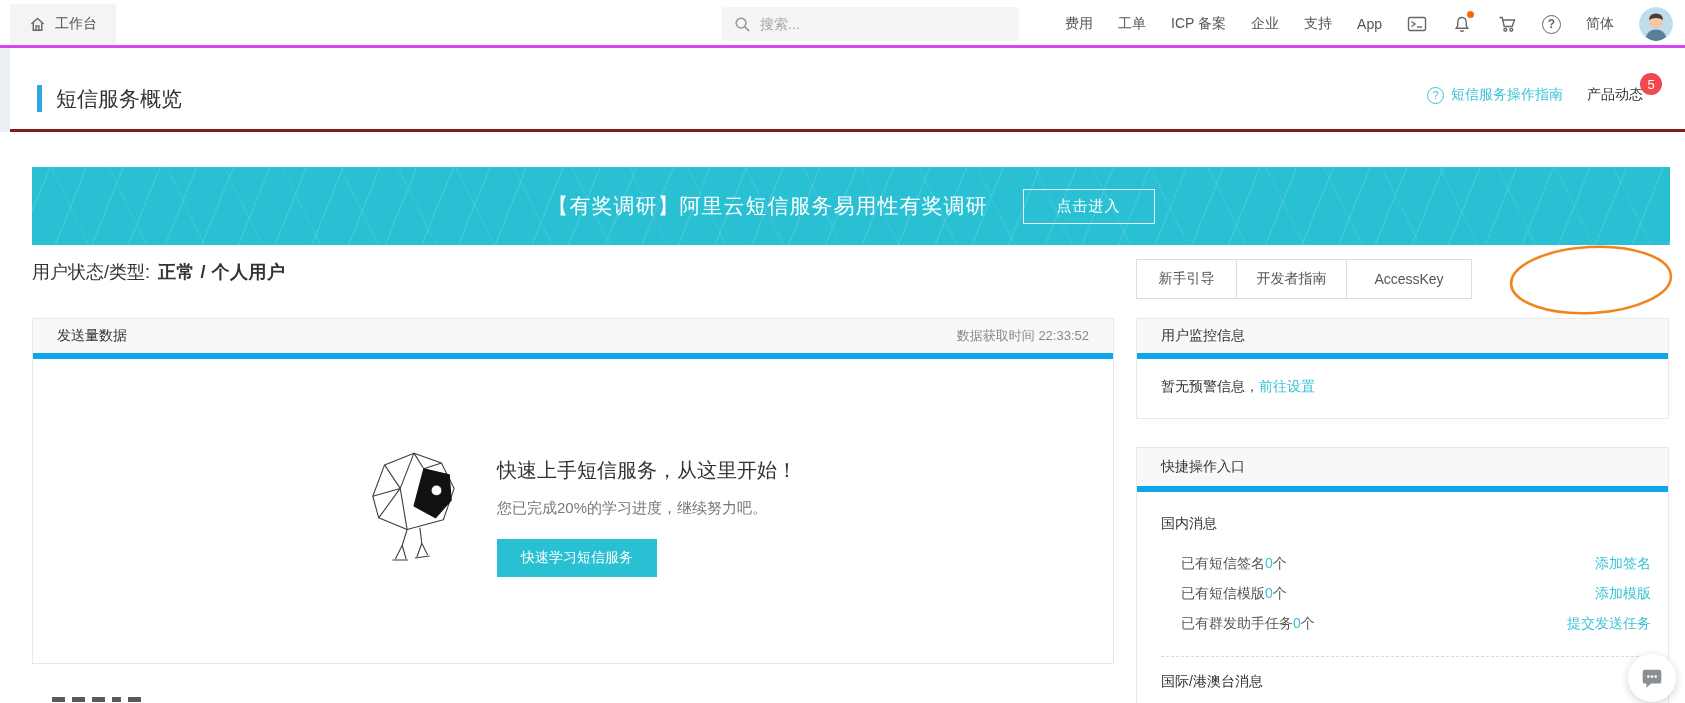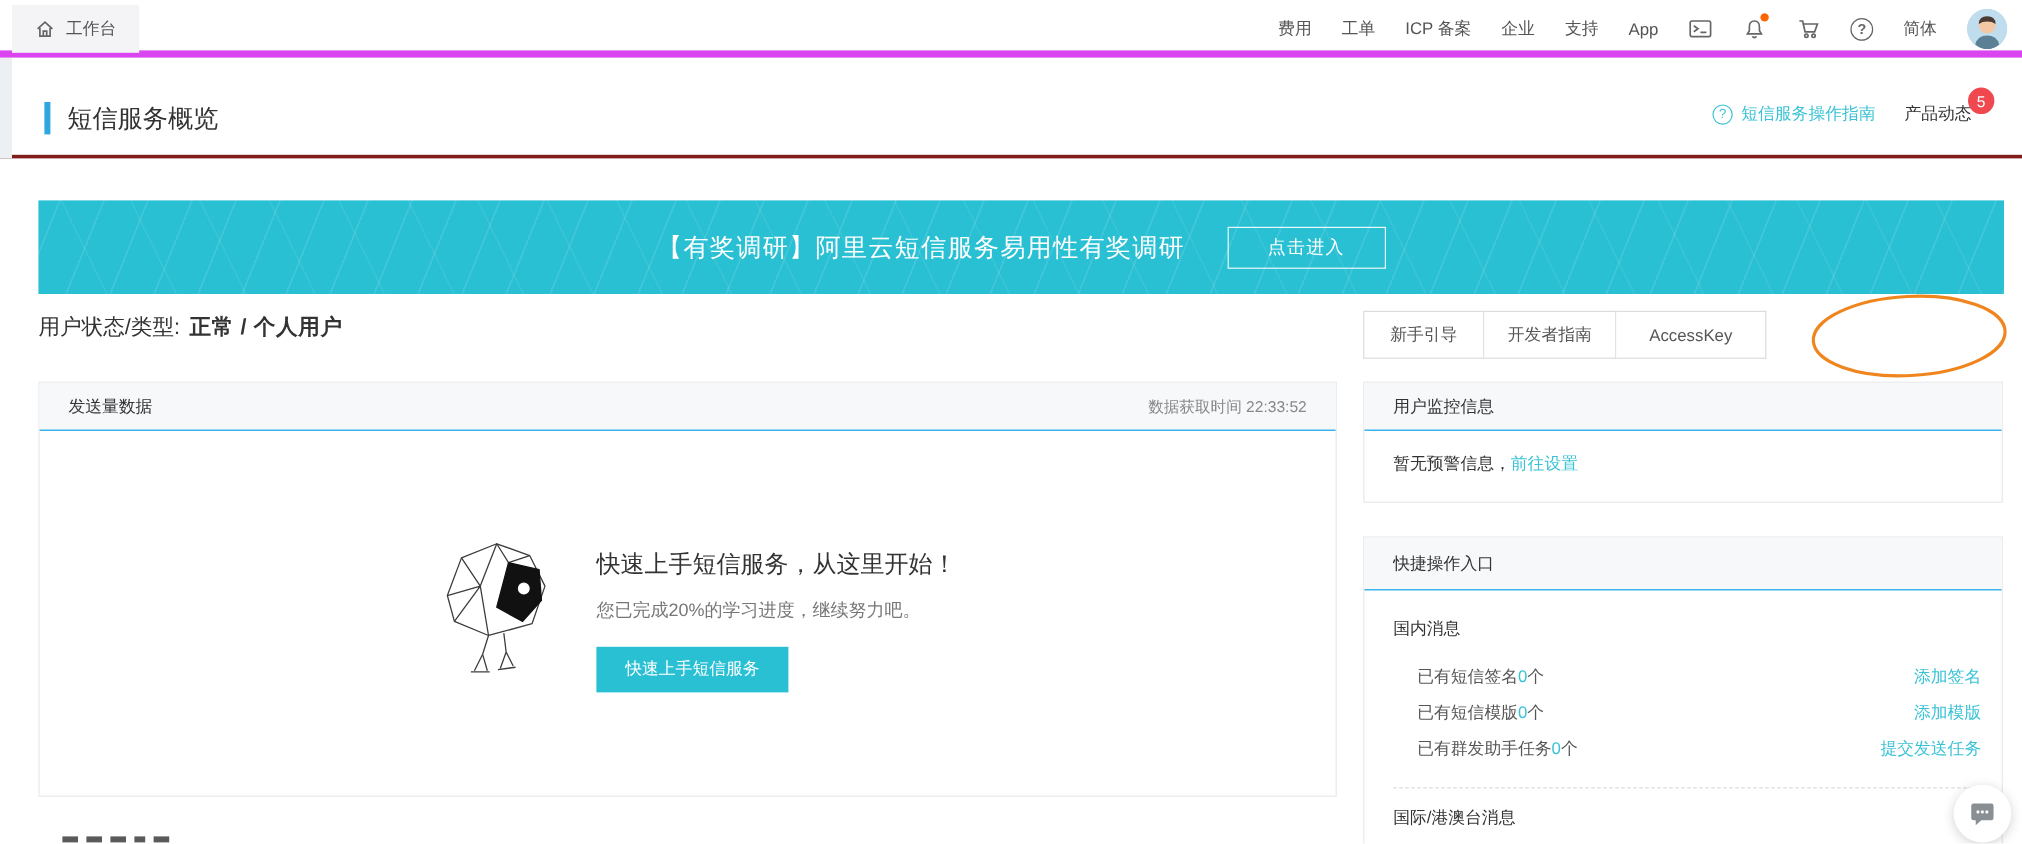--- a/index.html
+++ b/index.html
@@ -1,20 +1,20 @@
 <!DOCTYPE html>
 <html style="--accent: #2ac0d4; --link: #3ac3d6; --title-blue: #2ea7e0; --badge-red: #f0484f; --orange: #f0851d; --dot-orange: #ff6600;"><head>
 <meta charset="utf-8">
 <style>
   * { margin:0; padding:0; box-sizing:border-box; font-family:"Liberation Sans","DejaVu Sans",sans-serif; }
   html,body { width:1685px; height:703px; }
   body { position:relative; background:#fff; overflow:hidden; color:#333; }
 
   
-  .navbar { position:absolute; left:0; top:0; width:1685px; height:48px; background:#fff; border-bottom:6px solid #d946ef; z-index:30; }
+  .navbar { position:absolute; left:0; top:0; width:1685px; height:48px; background:#fff; border-bottom:3px solid #d946ef; z-index:30; }
   .workbench { position:absolute; left:10px; top:4px; height:40px; background:#f4f4f6; display:flex; align-items:center; gap:9px; padding:0 19px; font-size:14px; color:#555; cursor:pointer; }
   .searchbox { position:absolute; left:722px; top:7px; width:297px; height:34px; background:#f5f5f7; border-radius:3px; display:flex; align-items:center; padding:0 12px; gap:9px; }
   .searchbox input { border:none; outline:none; background:transparent; font-size:14px; color:#555; width:230px; }
   .searchbox input::placeholder { color:#a8a8a8; }
   .nav-right { position:absolute; right:12px; top:0; height:48px; display:flex; align-items:center; gap:25px; font-size:14px; color:#555; }
   .nav-item { cursor:pointer; white-space:nowrap; }
   .nav-icon { position:relative; width:20px; height:20px; display:flex; align-items:center; justify-content:center; cursor:pointer; }
   .nav-icon svg { stroke:#666; fill:none; stroke-width:1.4; }
   .bell-dot { position:absolute; right:-2px; top:-3px; width:7px; height:7px; border-radius:50%; background:var(--dot-orange); }
   .qmark { width:19px; height:19px; border:1.5px solid #666; border-radius:50%; color:#666; font-size:12px; font-weight:bold; display:flex; align-items:center; justify-content:center; cursor:pointer; }
@@ -44,21 +44,21 @@
   .user-status { position:absolute; left:32px; top:260px; display:flex; align-items:baseline; }
   .user-status .lbl { font-size:18px; color:#333; }
   .user-status .val { font-size:18px; font-weight:bold; color:#333; margin-left:8px; letter-spacing:.5px; }
   .btn-group { position:absolute; left:1136px; top:259px; display:flex; }
   .qbtn { height:40px; background:#fff; border:1px solid #dcdcdc; border-left:none; color:#555; font-size:14px; display:flex; align-items:center; justify-content:center; cursor:pointer; white-space:nowrap; }
   .qbtn:first-child { border-left:1px solid #dcdcdc; }
   .ellipse-note { position:absolute; left:1506px; top:241px; width:170px; height:78px; pointer-events:none; z-index:5; }
 
   
   .card { position:absolute; background:#fff; border:1px solid #e9e9eb; }
-  .card-head { height:40px; background:#f7f8fa; border-bottom:1px solid #0ea5e9; display:flex; align-items:center; justify-content:space-between; padding:0 24px; }
+  .card-head { height:40px; background:#f7f8fa; border-bottom:6px solid #0ea5e9; display:flex; align-items:center; justify-content:space-between; padding:0 24px; }
   .card-title { font-size:14px; color:#333; }
   .card-time { font-size:13px; color:#888; }
 
   .send-card { left:32px; top:318px; width:1082px; height:346px; }
   .promo { position:absolute; left:330px; top:130px; display:flex; gap:36px; align-items:flex-start; }
   .promo-text h2 { font-size:20px; font-weight:normal; color:#333; margin-top:8px; }
   .promo-text p { font-size:15px; color:#777; margin-top:15px; }
   .promo-btn { margin-top:21px; border:none; background:var(--accent); color:#fff; font-size:14px; padding:10px 24px; cursor:pointer; }
 
   .monitor-card { left:1136px; top:318px; width:533px; height:101px; }
@@ -87,20 +87,27 @@
 <div class="navbar">
   <div class="workbench">
     <svg width="17" height="17" viewBox="0 0 18 18" style="stroke:#666;fill:none;stroke-width:1.5">
       <path d="M2.5 8.5 L9 2.5 L15.5 8.5"></path>
         <path d="M4.5 7.5 V15 H13.5 V7.5"></path>
         <path d="M7.5 15 V10.5 H10.5 V15"></path>
     </svg>
     <span>工作台</span>
   </div>
 
+  <div class="searchbox">
+    <svg width="17" height="17" viewBox="0 0 18 18" style="stroke:#999;fill:none;stroke-width:1.6">
+      <circle cx="7.5" cy="7.5" r="5.2"></circle>
+        <line x1="11.5" y1="11.5" x2="16" y2="16"></line>
+    </svg>
+    <input type="text" placeholder="搜索..." style="">
+  </div>
 
   <div class="nav-right">
     <span class="nav-item">费用</span>
     <span class="nav-item">工单</span>
     <span class="nav-item">ICP 备案</span>
     <span class="nav-item">企业</span>
     <span class="nav-item">支持</span>
     <span class="nav-item">App</span>
 
     <span class="nav-icon">
@@ -182,21 +189,21 @@
       <polygon points="10,48 22,16 52,4 80,14 93,40 82,72 45,82 16,70" fill="#fff"></polygon>
       <path d="M22,16 L38,40 L10,48 M38,40 L52,4 M38,40 L45,82 M38,40 L16,70 M80,14 L62,20 M52,4 L62,20"></path>
       <polygon points="62,20 88,26 90,52 74,70 52,58" fill="#111" stroke="#111"></polygon>
       <circle cx="75" cy="42" r="4.5" fill="#fff" stroke="#fff"></circle>
       <path d="M45,82 L40,98 L33,112 M40,98 L44,112 M58,80 L60,96 L55,110 M60,96 L66,108"></path>
       <path d="M30,113 L46,113 M53,111 L68,109"></path>
     </svg>
     <div class="promo-text">
       <h2>快速上手短信服务，从这里开始！</h2>
       <p>您已完成20%的学习进度，继续努力吧。</p>
-      <button class="promo-btn">快速上手短信服务</button>
+      <button class="promo-btn">快速学习短信服务</button>
     </div>
   </div>
 </div>
 
 <div class="clipped-section">
   <i></i>
     <i></i>
     <i></i>
     <i style="width:9px"></i>
     <i></i>

